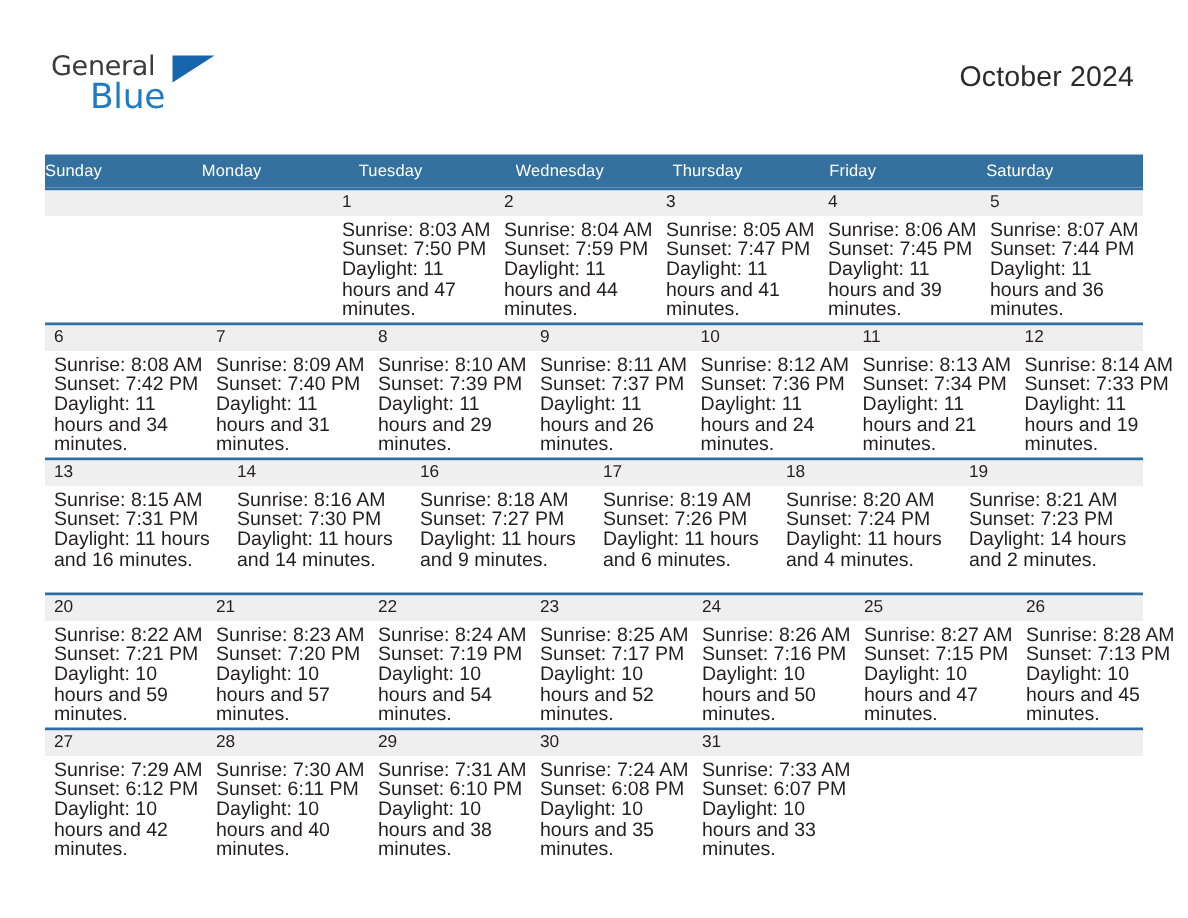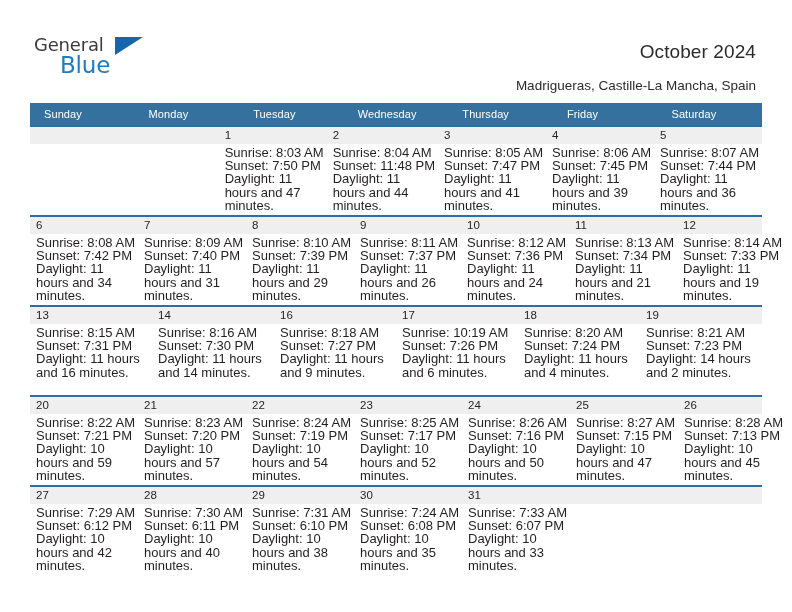--- a/index.html
+++ b/index.html
@@ -99,21 +99,21 @@
   }
 
   .weekdays {
     display: flex;
     background: #34719e;
     height: 22px;
   }
   .weekday {
     flex: 1 1 0;
     box-sizing: border-box;
-    padding-left: 14px;
+    padding-left: 0;
     color: #ffffff;
     font-size: 11px;
     line-height: 22px;
     letter-spacing: 0.1px;
     white-space: nowrap;
     overflow: hidden;
   }
 
   .week {
     position: relative;
@@ -168,21 +168,20 @@
 
   <div class="header">
 
     <div class="logo">
       <span class="logo-general">General</span>
       <span class="logo-triangle"></span>
       <span class="logo-blue">Blue</span>
     </div>
 
     <div class="title">October 2024</div>
-    <div class="subtitle">Madrigueras, Castille-La Mancha, Spain</div>
 
   </div>
 
   <div class="calendar">
     <div class="weekdays">
         <div class="weekday">Sunday</div>
         <div class="weekday">Monday</div>
         <div class="weekday">Tuesday</div>
         <div class="weekday">Wednesday</div>
         <div class="weekday">Thursday</div>
@@ -204,21 +203,21 @@
               <div class="day-info">
                 <div>Sunrise: 8:03 AM</div>
                 <div>Sunset: 7:50 PM</div>
                 <div class="daylight">Daylight: 11 hours and 47 minutes.</div>
               </div>
             </div>
             <div class="day">
               <div class="day-num">2</div>
               <div class="day-info">
                 <div>Sunrise: 8:04 AM</div>
-                <div>Sunset: 11:48 PM</div>
+                <div>Sunset: 7:59 PM</div>
                 <div class="daylight">Daylight: 11 hours and 44 minutes.</div>
               </div>
             </div>
             <div class="day">
               <div class="day-num">3</div>
               <div class="day-info">
                 <div>Sunrise: 8:05 AM</div>
                 <div>Sunset: 7:47 PM</div>
                 <div class="daylight">Daylight: 11 hours and 41 minutes.</div>
               </div>
@@ -325,21 +324,21 @@
               <div class="day-num">16</div>
               <div class="day-info">
                 <div>Sunrise: 8:18 AM</div>
                 <div>Sunset: 7:27 PM</div>
                 <div class="daylight">Daylight: 11 hours and 9 minutes.</div>
               </div>
             </div>
             <div class="day">
               <div class="day-num">17</div>
               <div class="day-info">
-                <div>Sunrise: 10:19 AM</div>
+                <div>Sunrise: 8:19 AM</div>
                 <div>Sunset: 7:26 PM</div>
                 <div class="daylight">Daylight: 11 hours and 6 minutes.</div>
               </div>
             </div>
             <div class="day">
               <div class="day-num">18</div>
               <div class="day-info">
                 <div>Sunrise: 8:20 AM</div>
                 <div>Sunset: 7:24 PM</div>
                 <div class="daylight">Daylight: 11 hours and 4 minutes.</div>

